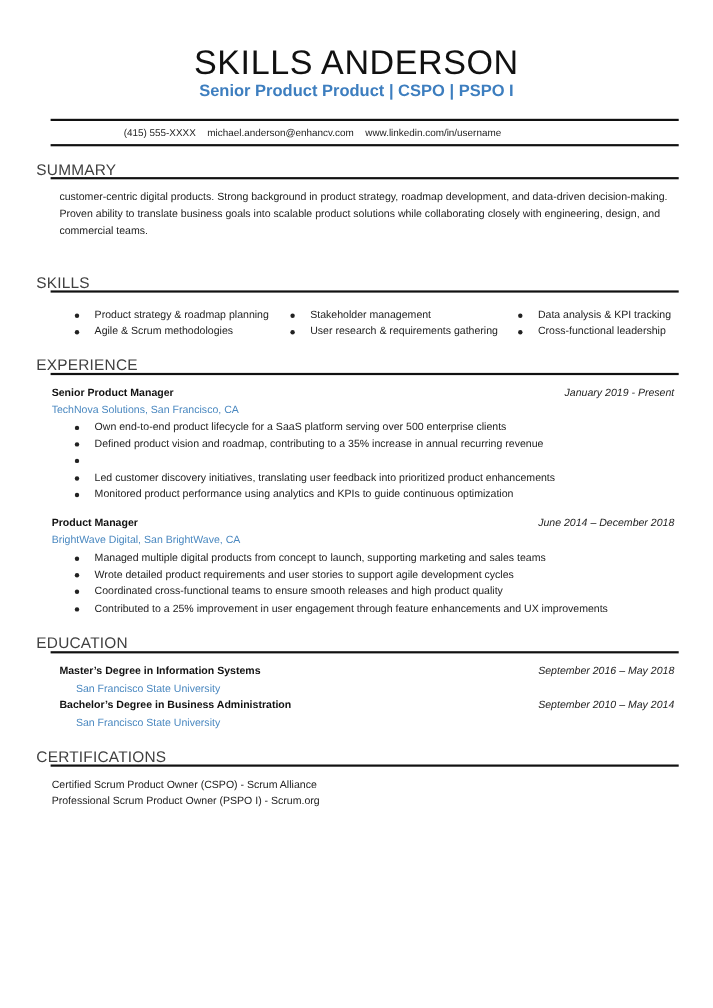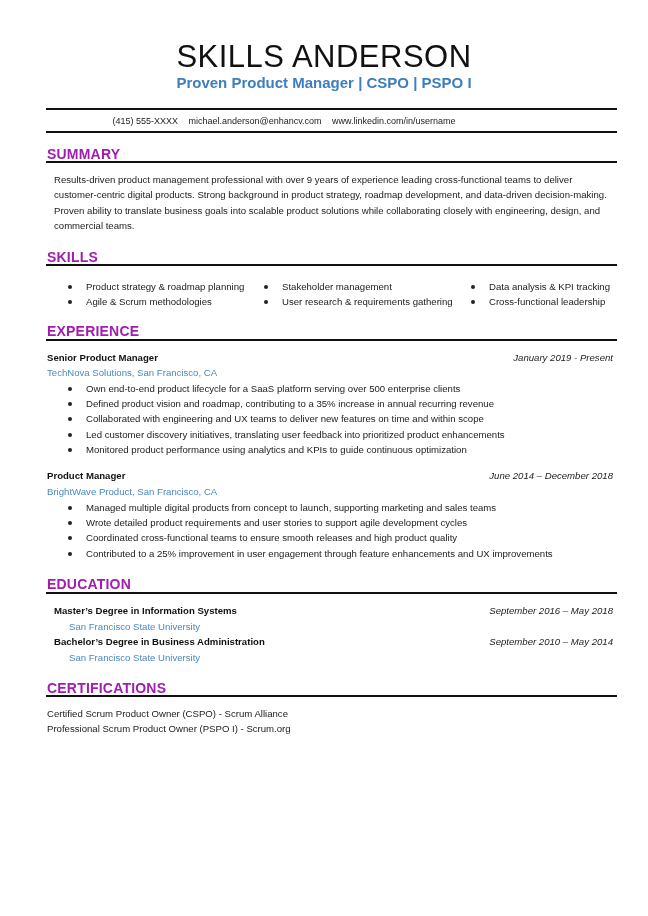--- a/index.html
+++ b/index.html
@@ -7,21 +7,21 @@
          font-family: "Liberation Sans", "DejaVu Sans", sans-serif; color: #1a1a1a; }
   .page { position: absolute; left: 0; top: 0; width: 648px; height: 916px; }
   .name { position: absolute; left: 0; width: 648px; top: 38px; text-align: center;
           font-size: 31px; letter-spacing: 0.5px; color: #111; font-weight: normal; line-height: 38px; }
   .subtitle { position: absolute; left: 0; width: 648px; top: 73px; text-align: center;
               font-size: 15px; font-weight: bold; color: #3d7ebf; line-height: 20px; }
   .rule { position: absolute; left: 46px; width: 571px; height: 2px; background: #111; }
   .contact { position: absolute; left: 0; width: 568px; top: 114px; text-align: center;
              font-size: 9px; color: #222; line-height: 14px; }
   .contact span { margin: 0 4px; }
-  .section-title { position: absolute; left: 47px; font-size: 14px; font-weight: bold; color: #a21caf;
+  .section-title { position: absolute; left: 33px; font-size: 14px; font-weight: normal; color: #404040;
                    line-height: 18px; letter-spacing: 0.2px; }
   .para { position: absolute; left: 54px; width: 566px; font-size: 9.6px; line-height: 15.3px; color: #222; }
   .skills { position: absolute; left: 46px; top: 279px; width: 575px; }
   .skill { position: absolute; font-size: 9.6px; line-height: 15px; color: #222; white-space: nowrap; }
   .bullet { position: absolute; width: 4px; height: 4px; border-radius: 50%; background: #222; }
   .job-title { position: absolute; left: 47px; font-size: 9.6px; font-weight: bold; color: #111; line-height: 14px; }
   .date { position: absolute; right: 35px; font-size: 9.6px; font-style: italic; color: #222; line-height: 14px; text-align: right; }
   .company { position: absolute; left: 47px; font-size: 9.6px; color: #4a88c0; line-height: 14px; }
   .list { position: absolute; left: 46px; width: 575px; }
   .li { position: relative; height: 15.2px; font-size: 9.6px; line-height: 15.2px; color: #222; padding-left: 40px; white-space: nowrap; }
@@ -29,34 +29,33 @@
   .edu-title { position: absolute; left: 54px; font-size: 9.6px; font-weight: bold; color: #111; line-height: 14px; }
   .edu-school { position: absolute; left: 69px; font-size: 9.6px; color: #4a88c0; line-height: 14px; }
   .cert { position: absolute; left: 47px; font-size: 9.6px; line-height: 14px; color: #222; }
 </style>
 </head>
 <body>
 
 <div class="page">
 
   <div class="name">SKILLS ANDERSON</div>
-  <div class="subtitle">Proven Product Manager | CSPO | PSPO I</div>
+  <div class="subtitle">Senior Product Product | CSPO | PSPO I</div>
 
   <div class="rule" style="top:108px;"></div>
   <div class="contact">
     <span>(415) 555-XXXX</span>
     <span>michael.anderson@enhancv.com</span>
     <span>www.linkedin.com/in/username</span>
   </div>
   <div class="rule" style="top:131px;"></div>
 
   <div class="section-title" style="top:145px;">SUMMARY</div>
   <div class="rule" style="top:161px;"></div>
   <div class="para" style="top:172px;">
-    <div>Results-driven product management professional with over 9 years of experience leading cross-functional teams to deliver</div>
     <div>customer-centric digital products. Strong background in product strategy, roadmap development, and data-driven decision-making.</div>
     <div>Proven ability to translate business goals into scalable product solutions while collaborating closely with engineering, design, and</div>
     <div>commercial teams.</div>
   </div>
 
   <div class="section-title" style="top:248px;">SKILLS</div>
   <div class="rule" style="top:264px;"></div>
   <div class="skills">
     <div class="bullet" style="left:22px; top:6px;"></div>
     <div class="skill" style="left:40px; top:0;">Product strategy &amp; roadmap planning</div>
@@ -76,28 +75,28 @@
 
   <div class="section-title" style="top:322px;">EXPERIENCE</div>
   <div class="rule" style="top:339px;"></div>
 
   <div class="job-title" style="top:351px;">Senior Product Manager</div>
   <div class="date" style="top:351px;">January 2019 - Present</div>
   <div class="company" style="top:366px;">TechNova Solutions, San Francisco, CA</div>
   <div class="list" style="top:381px;">
     <div class="li"><span class="dot"></span><span>Own end-to-end product lifecycle for a SaaS platform serving over 500 enterprise clients</span></div>
     <div class="li"><span class="dot"></span><span>Defined product vision and roadmap, contributing to a 35% increase in annual recurring revenue</span></div>
-    <div class="li"><span class="dot"></span><span>Collaborated with engineering and UX teams to deliver new features on time and within scope</span></div>
+    <div class="li"><span class="dot"></span></div>
     <div class="li"><span class="dot"></span><span>Led customer discovery initiatives, translating user feedback into prioritized product enhancements</span></div>
     <div class="li"><span class="dot"></span><span>Monitored product performance using analytics and KPIs to guide continuous optimization</span></div>
   </div>
 
   <div class="job-title" style="top:469px;">Product Manager</div>
   <div class="date" style="top:469px;">June 2014 – December 2018</div>
-  <div class="company" style="top:485px;">BrightWave Product, San Francisco, CA</div>
+  <div class="company" style="top:485px;">BrightWave Digital, San BrightWave, CA</div>
   <div class="list" style="top:500px;">
     <div class="li"><span class="dot"></span><span>Managed multiple digital products from concept to launch, supporting marketing and sales teams</span></div>
     <div class="li"><span class="dot"></span><span>Wrote detailed product requirements and user stories to support agile development cycles</span></div>
     <div class="li"><span class="dot"></span><span>Coordinated cross-functional teams to ensure smooth releases and high product quality</span></div>
     <div class="li"><span class="dot"></span><span>Contributed to a 25% improvement in user engagement through feature enhancements and UX improvements</span></div>
   </div>
 
   <div class="section-title" style="top:575px;">EDUCATION</div>
   <div class="rule" style="top:592px;"></div>
 

